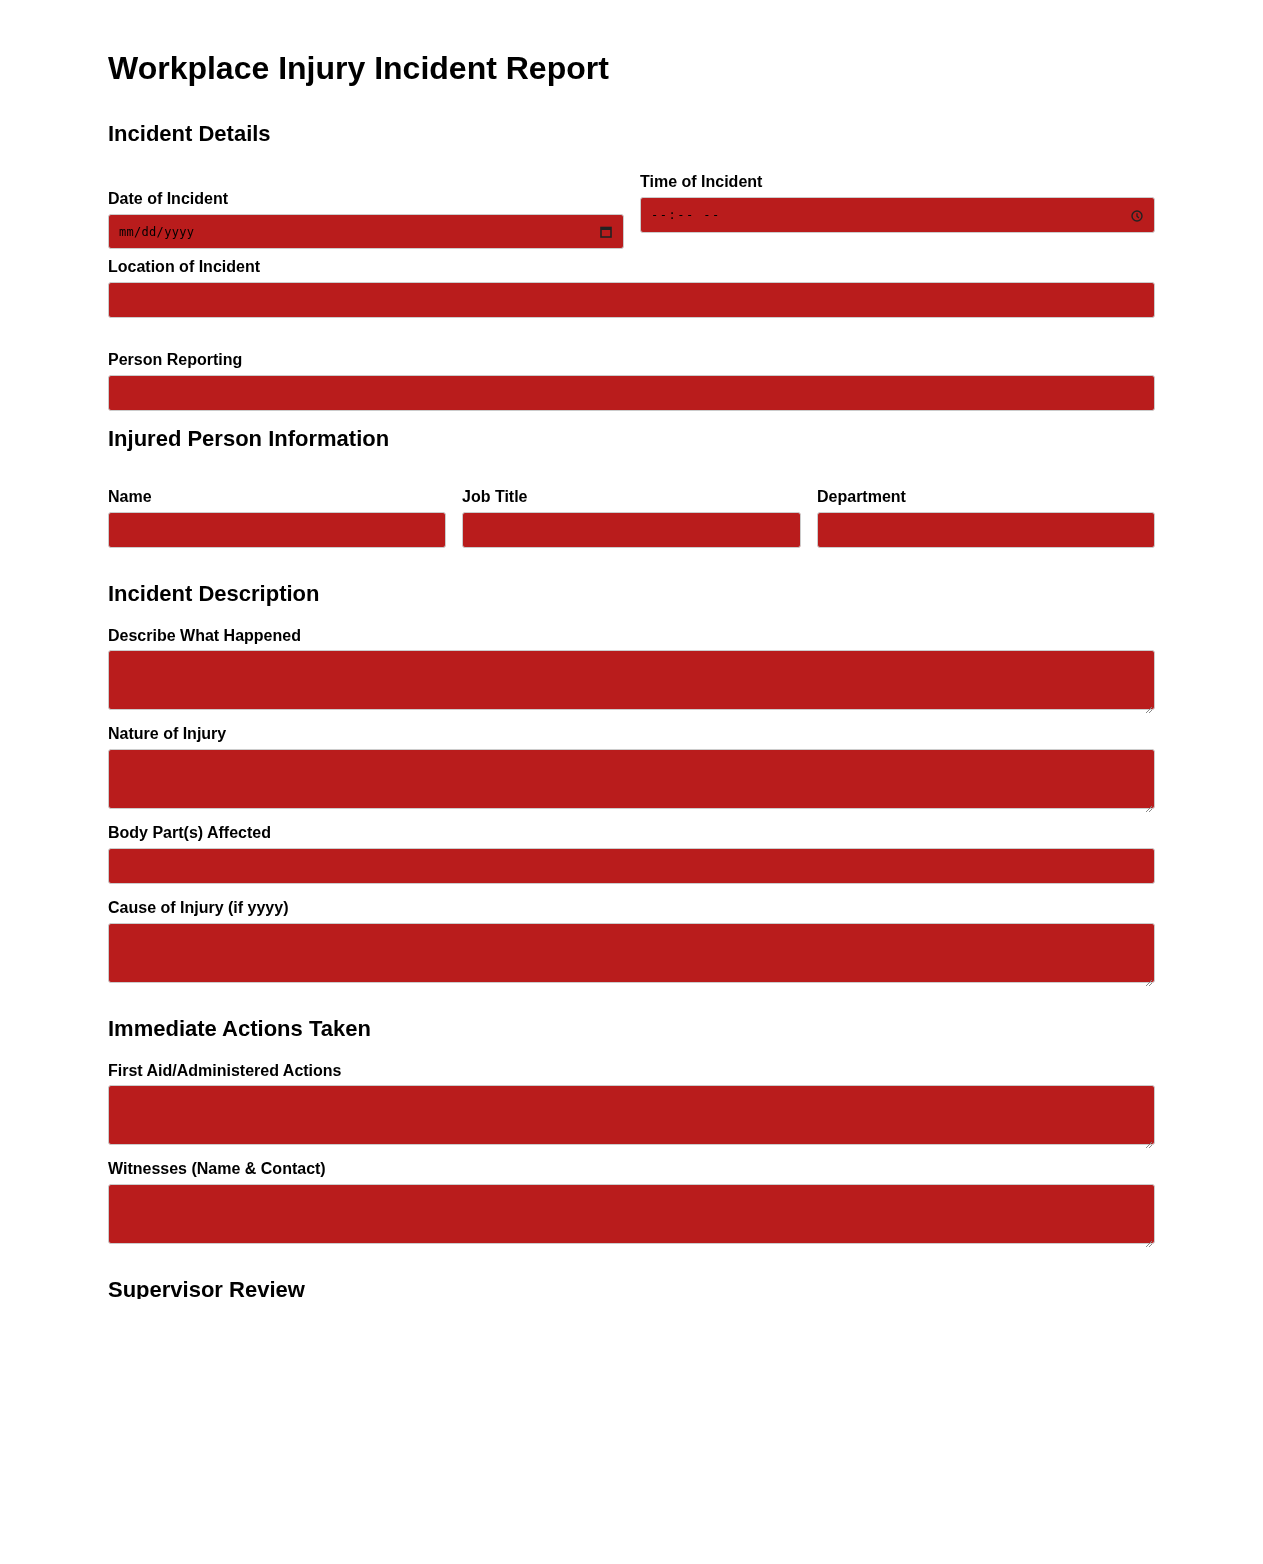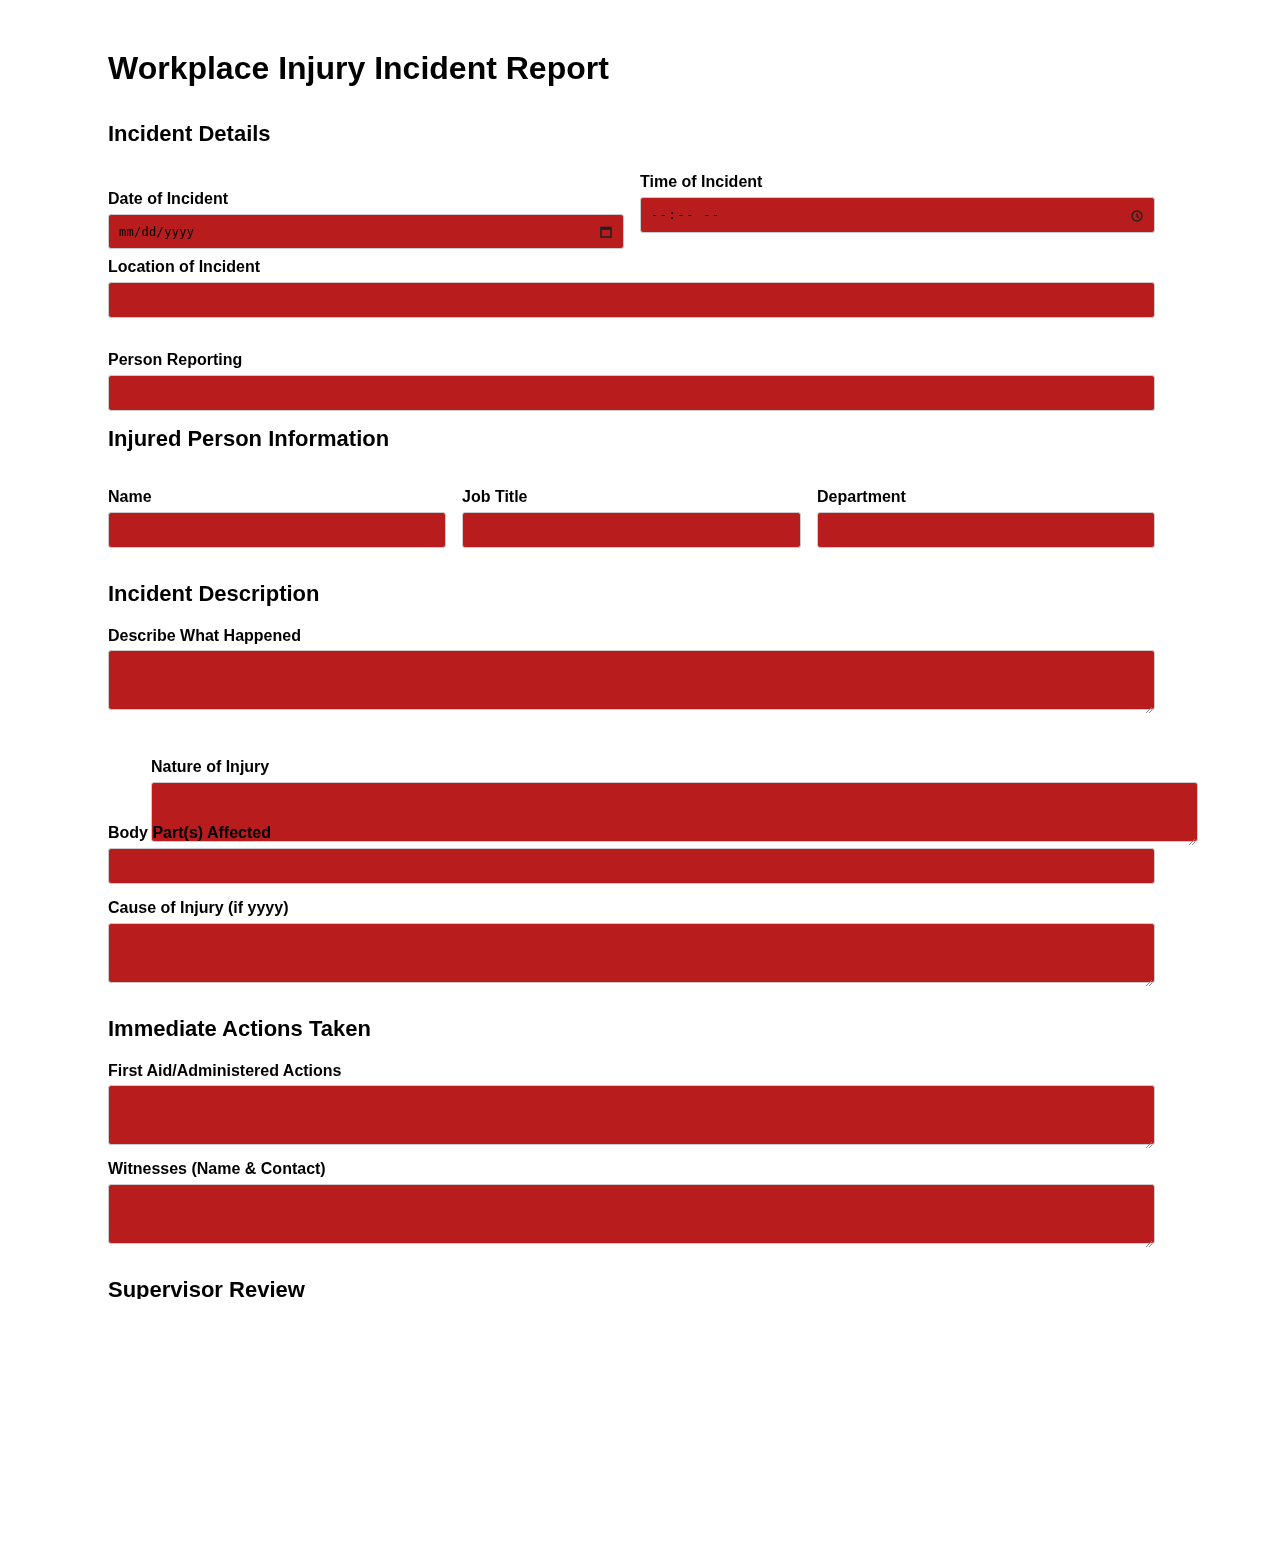--- a/index.html
+++ b/index.html
@@ -165,21 +165,21 @@
       <label>Describe What Happened</label>
       <div class="control textarea" style="top:23px; width:1047px;">
         <span class="resize-grip">
           <svg width="8" height="8" viewBox="0 0 8 8">
               <path d="M7 1 L1 7 M7 4 L4 7" stroke="#888" stroke-width="1"></path>
             </svg>
         </span>
       </div>
     </div>
 
-    <div class="field" style="top:758px; width:1047px;margin-left:43px;">
+    <div class="field" style="top:725px; width:1047px;">
       <label>Nature of Injury</label>
       <div class="control textarea" style="top:24px; width:1047px;">
         <span class="resize-grip">
           <svg width="8" height="8" viewBox="0 0 8 8">
               <path d="M7 1 L1 7 M7 4 L4 7" stroke="#888" stroke-width="1"></path>
             </svg>
         </span>
       </div>
     </div>
 

